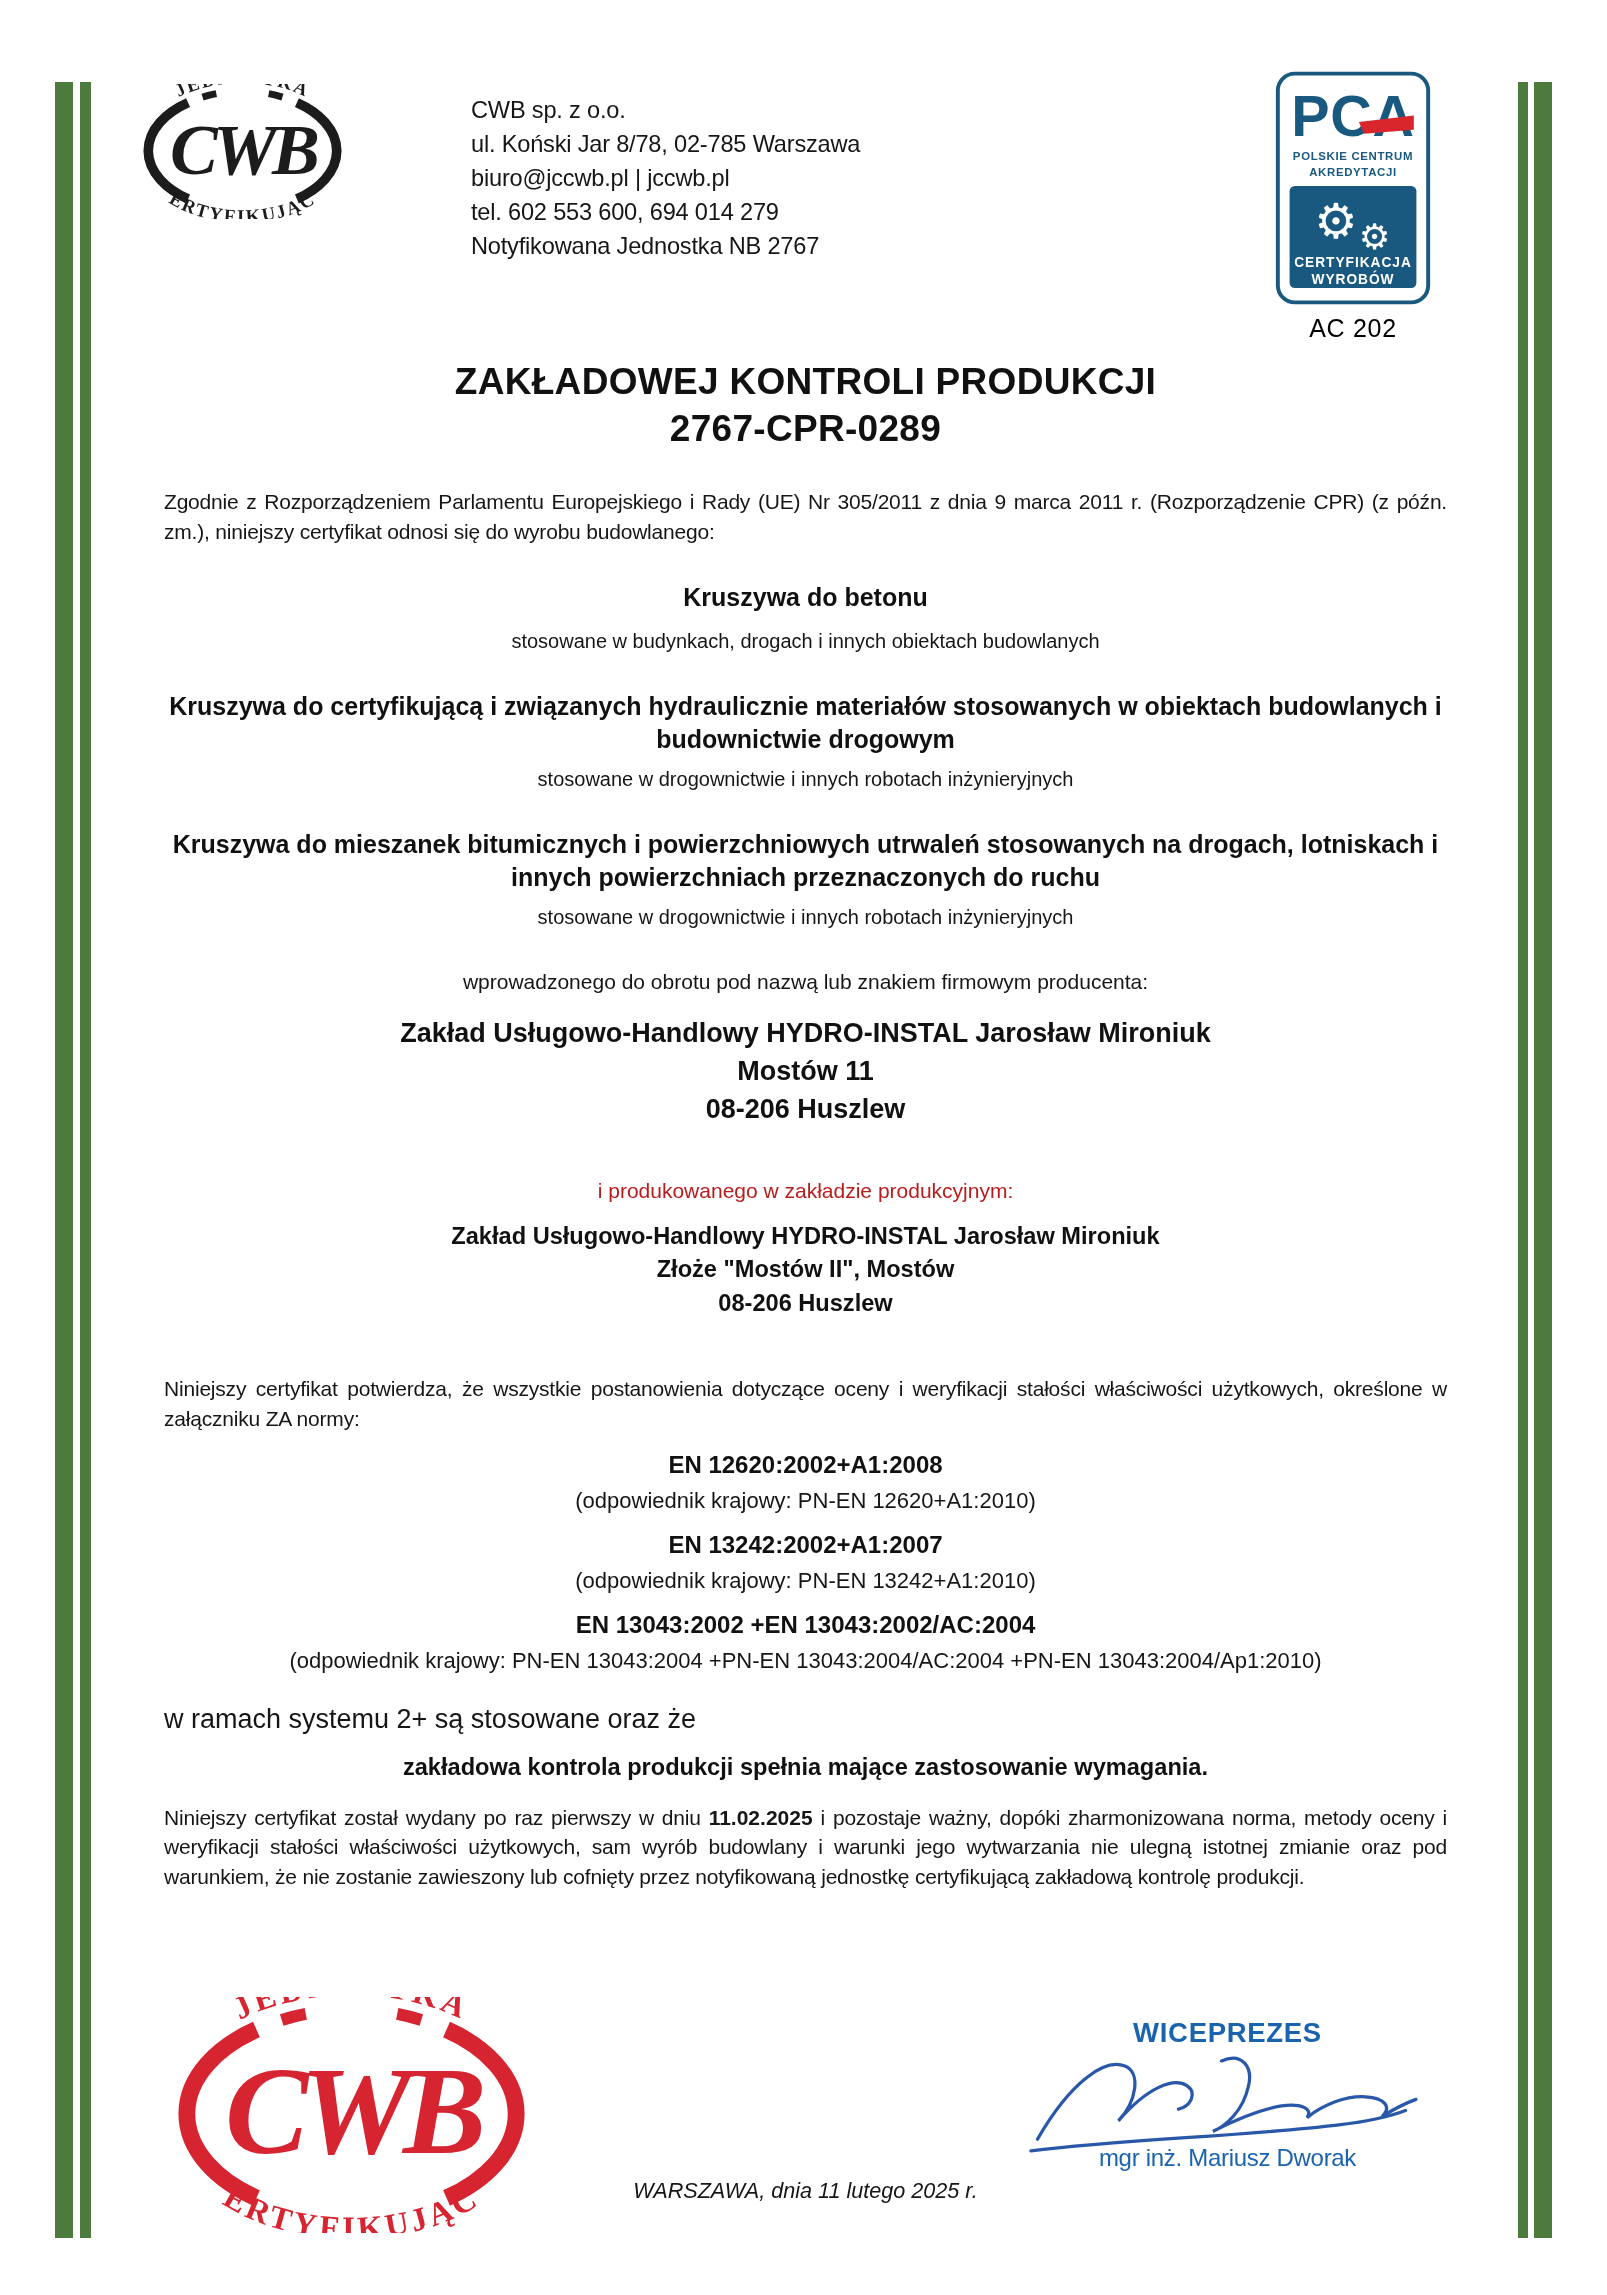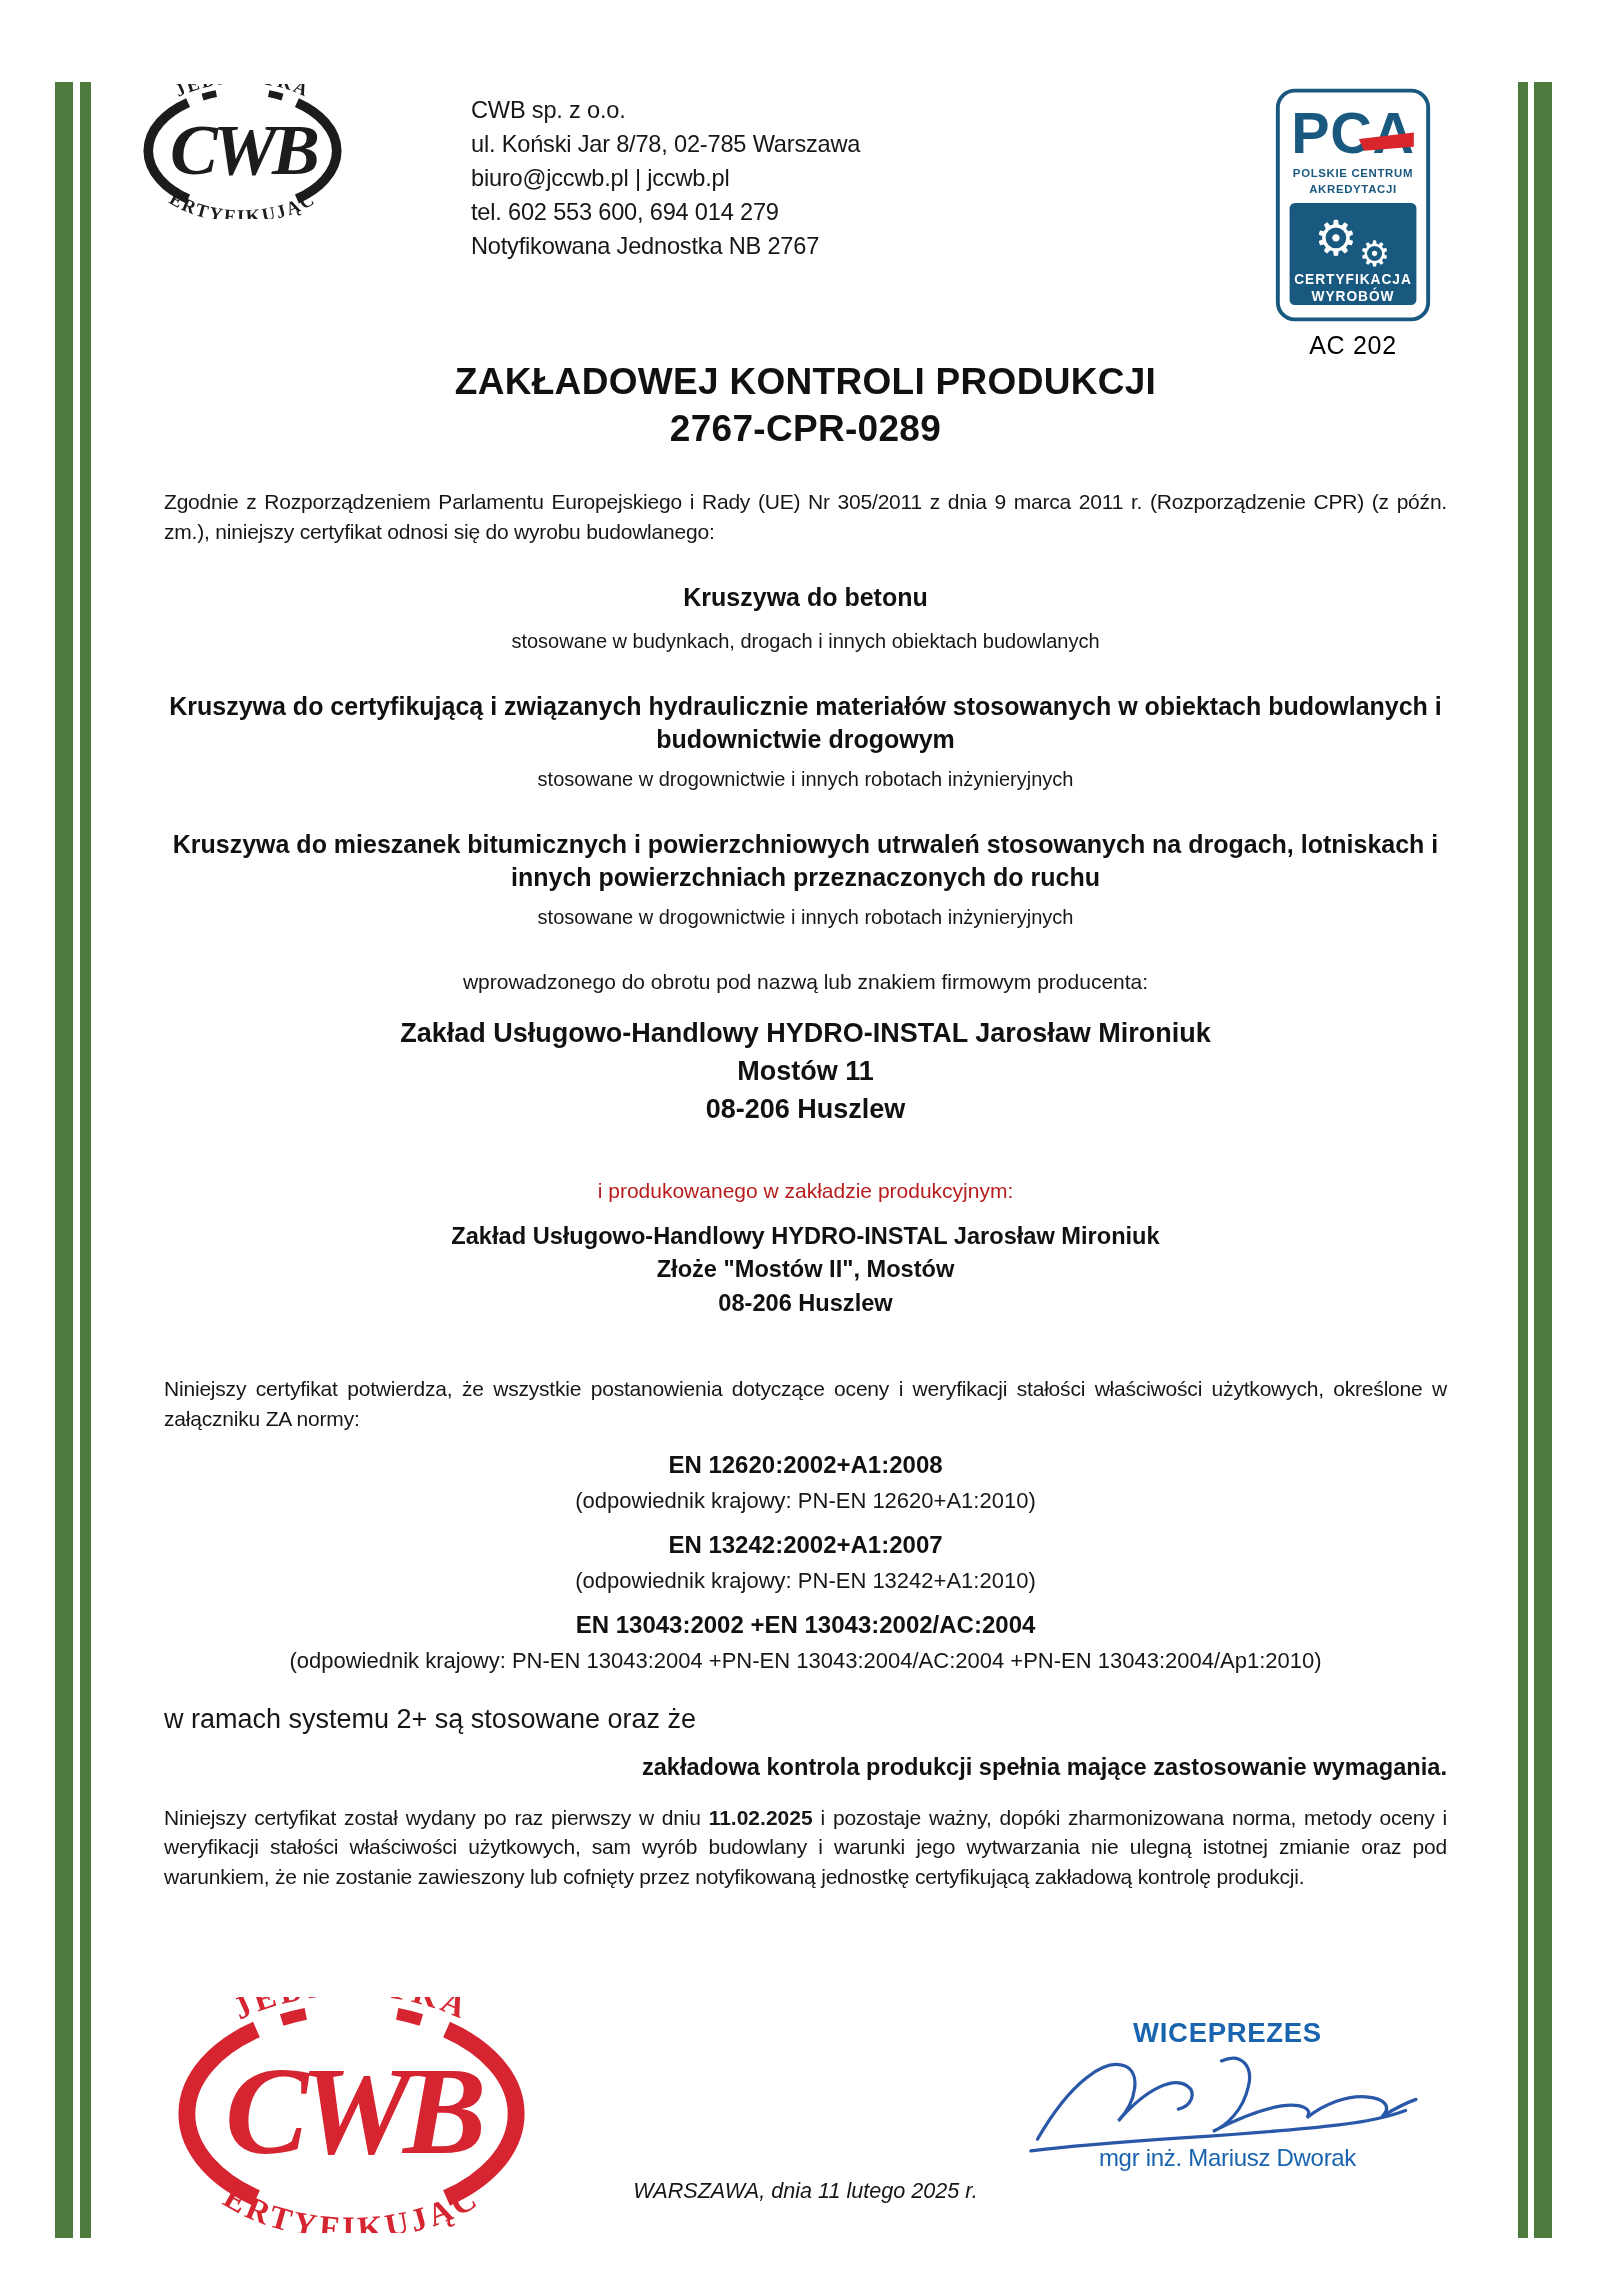--- a/index.html
+++ b/index.html
@@ -24,21 +24,21 @@
   .cwb-black .arc-text,.cwb-black .cwb-center{fill:#1c1c1c;}
   .cwb-red .ring,.cwb-red .dash{stroke:#d62430;}
   .cwb-red .arc-text,.cwb-red .cwb-center{fill:#d62430;}
   #logo-top{left:139px;top:84px;width:207px;height:135px;}
   #stamp-bottom{left:171px;top:1997px;width:361px;height:236px;}
 
   
   .company-info{position:absolute;left:471px;top:93px;font-size:23.6px;line-height:34px;letter-spacing:-0.2px;color:#161616;}
 
   
-  .pca-wrap{position:absolute;left:1275px;top:88px;width:156px;text-align:center;}
+  .pca-wrap{position:absolute;left:1275px;top:71px;width:156px;text-align:center;}
   .pca-acronym{font-family:"Liberation Sans",sans-serif;font-weight:bold;font-size:88px;letter-spacing:1px;fill:#19597f;}
   .pca-small{font-family:"Liberation Sans",sans-serif;font-weight:bold;font-size:17.5px;letter-spacing:1px;fill:#19597f;}
   .pca-white{font-family:"Liberation Sans",sans-serif;font-weight:bold;font-size:21px;letter-spacing:1.5px;fill:#ffffff;}
   .pca-gear{fill:#ffffff;font-family:"DejaVu Sans",sans-serif;}
   .ac-number{font-size:25px;color:#000000;margin-top:6.5px;letter-spacing:0.7px;}
 
   
   .content{position:absolute;left:164px;top:359px;width:1283px;}
   .title-line{font-size:37px;font-weight:bold;text-align:center;line-height:1.27;letter-spacing:0.3px;color:#111;}
   .para{font-size:21px;line-height:1.42;text-align:justify;letter-spacing:-0.2px;color:#161616;}
@@ -49,21 +49,21 @@
   .p2{margin-top:37px;} .u2{margin-top:13px;}
   .p3{margin-top:37px;} .u3{margin-top:13px;}
   .producer-intro{font-size:21px;text-align:center;margin-top:41px;color:#161616;}
   .producer-block{font-size:27px;font-weight:bold;text-align:center;line-height:1.42;margin-top:19.6px;color:#111;}
   .plant-intro{font-size:21px;text-align:center;margin-top:50px;color:#b91c1c;}
   .plant-block{font-size:23.6px;font-weight:bold;text-align:center;line-height:1.42;margin-top:17px;color:#111;}
   .confirm-para{margin-top:54px;}
   .std-code{font-size:24px;font-weight:bold;text-align:center;margin-top:17px;color:#111;}
   .std-national{font-size:22px;text-align:center;margin-top:9.2px;color:#161616;}
   .system-line{font-size:27px;margin-top:30px;text-align:left;color:#161616;}
-  .fpc-line{font-size:23.6px;font-weight:bold;text-align:right;margin-top:18.3px;color:#111;}
+  .fpc-line{font-size:23.6px;font-weight:bold;text-align:center;margin-top:18.3px;color:#111;}
   .validity-para{margin-top:22px;}
   .validity-para b{letter-spacing:0;}
 
   
   .sig-block{position:absolute;left:1018px;top:2017px;width:419px;text-align:center;}
   .sig-title{font-size:27.5px;font-weight:bold;letter-spacing:0.7px;color:#1a63ae;}
   .sig-svg{margin-top:-9.2px;}
   .sig-name{font-size:24px;color:#1a63ae;margin-top:-22px;letter-spacing:-0.3px;}
   .date-line{position:absolute;left:164px;top:2178px;width:1283px;text-align:center;font-style:italic;font-size:21.6px;color:#161616;}
 </style>

